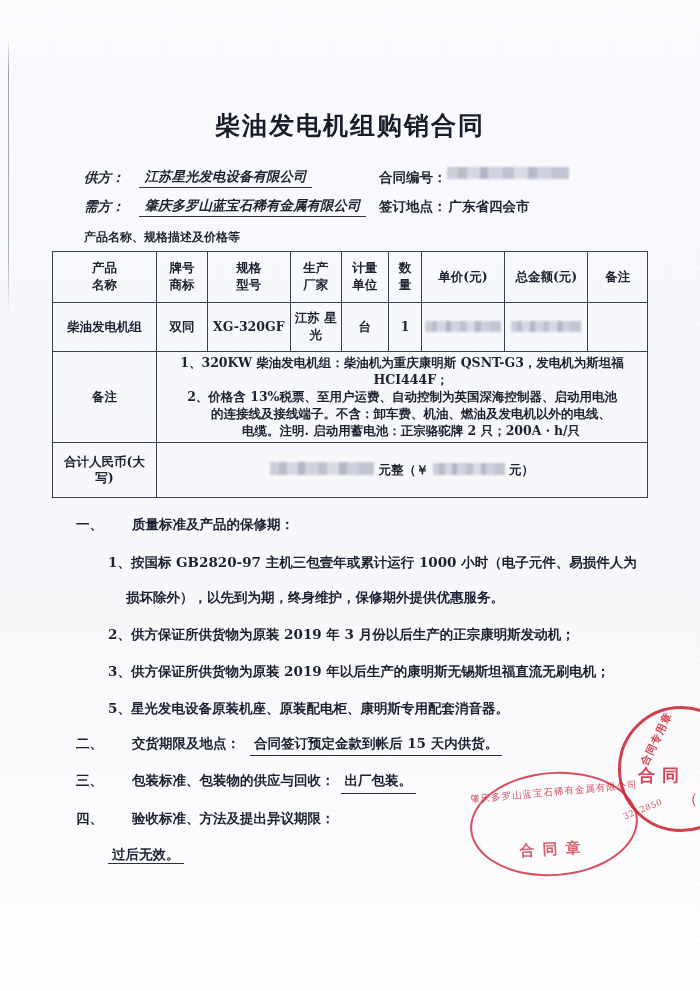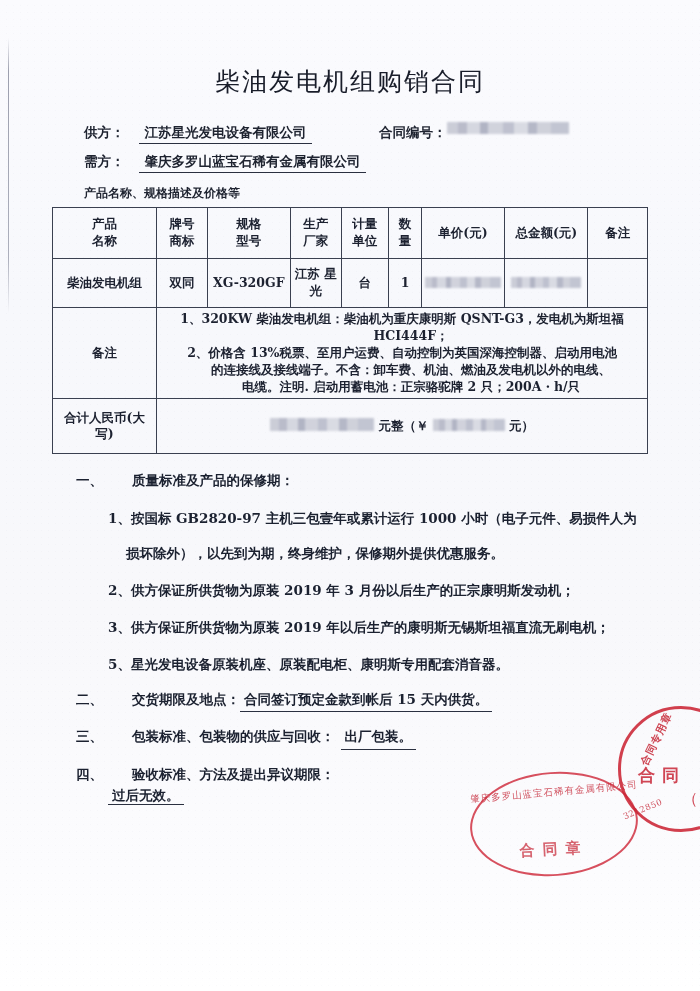--- a/index.html
+++ b/index.html
@@ -56,25 +56,25 @@
   .content {
     position: relative;
     z-index: 3;
     padding: 0 52px;
     color: #1e2330;
   }
 
   .doc-title {
     text-align: center;
     font-size: 25px;
-    font-weight: normal;
+    font-weight: bold;
     letter-spacing: 2px;
     color: #191d2a;
     margin: 0;
-    padding-top: 68px;
+    padding-top: 112px;
     line-height: 1.1;
   }
 
   
   .party-block {
     margin-top: 26px;
     padding-left: 32px;
   }
   .party-row {
     display: flex;
@@ -83,21 +83,21 @@
     font-weight: bold;
     margin-bottom: 7px;
     line-height: 1.5;
   }
   .party-label { flex: none; }
   .party-value {
     border-bottom: 1px solid #2a3040;
     padding: 0 5px 1px 6px;
     margin-left: 14px;
   }
-  .party-left { width: 295px; flex: none; display: flex; align-items: flex-start; }
+  .party-left { width: 295px; flex: none; display: flex; align-items: center; font-style: italic; }
   .party-right { display: flex; align-items: flex-start; }
   .plain-value { padding-left: 2px; }
 
   
   .redact {
     display: inline-block;
     height: 12px;
     vertical-align: -1px;
     background-image:
       linear-gradient(90deg,
@@ -174,33 +174,34 @@
     padding-left: 24px;
     line-height: 1.6;
   }
   .cn-num { width: 56px; flex: none; }
   .clause-title { flex: none; text-align: right; }
   .clause-answer {
     border-bottom: 1px solid #2a3040;
     padding: 0 4px 1px 4px;
     margin-left: 6px;
   }
-  .clause-answer.tight { margin-left: 0; }
+  .clause-answer.tight { margin-left: 10px; }
   .sub-item {
     padding-left: 56px;
     margin-top: 16px;
     line-height: 1.55;
   }
   .sub-cont {
     padding-left: 74px;
     margin-top: 14px;
     line-height: 1.55;
   }
   .cont-line {
     padding-left: 56px;
+    margin-top: 15px;
     line-height: 1.6;
   }
   .cont-line .clause-answer { margin-left: 0; }
 
   
   .seal {
     position: absolute;
     z-index: 6;
     pointer-events: none;
   }
@@ -311,20 +312,24 @@
         </span>
         <span class="party-right">
           <span class="party-label">合同编号：</span>
           <span class="redact rd-contract"></span>
         </span>
       </div>
       <div class="party-row">
         <span class="party-left">
           <span class="party-label">需方：</span>
           <span class="party-value">肇庆多罗山蓝宝石稀有金属有限公司</span>
+        </span>
+        <span class="party-right">
+          <span class="party-label">签订地点：</span>
+          <span class="plain-value">广东省四会市</span>
         </span>
       </div>
     </div>
 
     <div class="section-label">产品名称、规格描述及价格等</div>
 
     <table class="goods">
       <colgroup>
         <col style="width:17.5%">
         <col style="width:8.5%">

